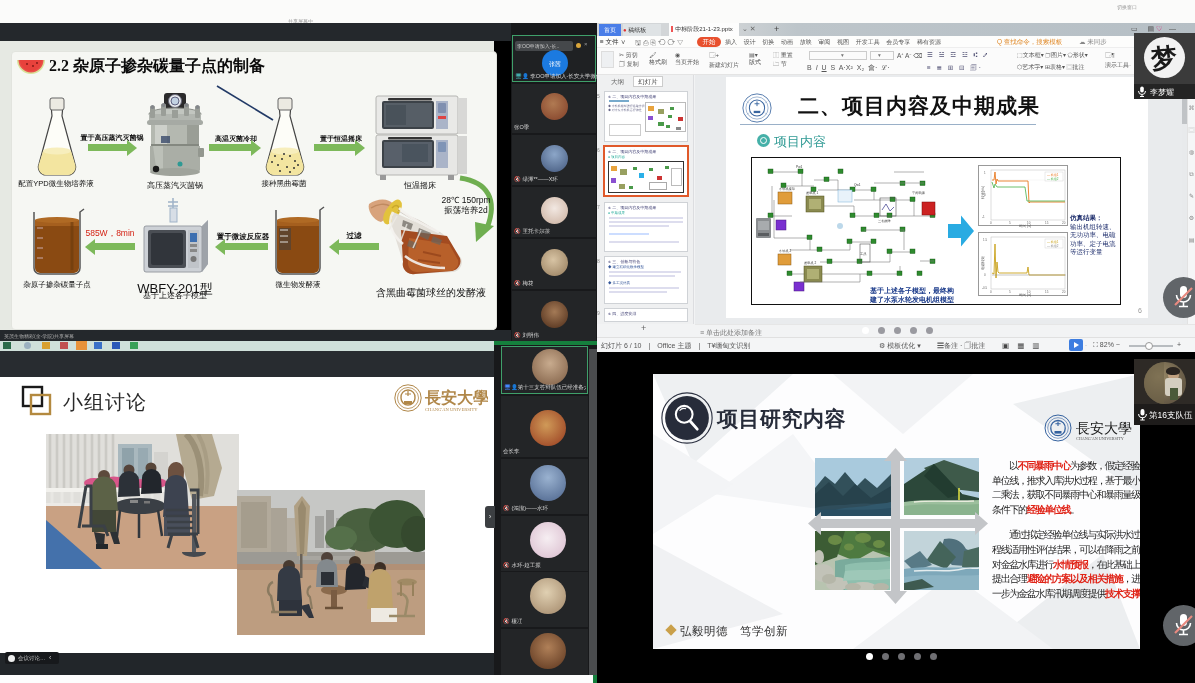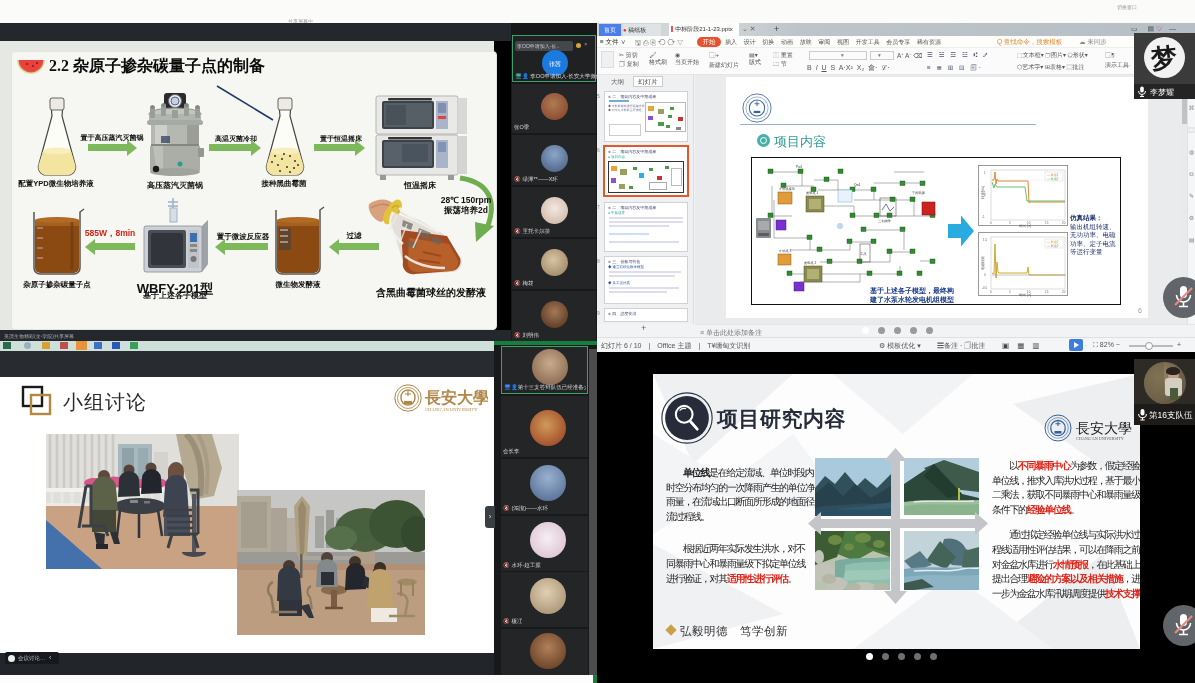--- a/index.html
+++ b/index.html
@@ -7,21 +7,21 @@
 .abs{position:absolute}
 
 #tl{left:0;top:0;width:494px;height:341px;background:#e6e9e3}
 #tl .topwhite{left:0;top:0;width:597px;height:23px;background:#fbfbfa}
 #tl .darkbar{left:0;top:23px;width:597px;height:18px;background:#24282c}
 #tl .panel{left:11px;top:51px;width:486px;height:279px;background:#f6f7f3;border:1px solid #e2e4de;border-radius:4px}
 .gArrow{position:absolute;height:7px;background:#7db95a}
 .gArrow:after{content:"";position:absolute;right:-9px;top:-4.5px;border-left:10px solid #7db95a;border-top:8px solid transparent;border-bottom:8px solid transparent}
 .gArrowL{position:absolute;height:7px;background:#7db95a}
 .gArrowL:after{content:"";position:absolute;left:-9px;top:-4.5px;border-right:10px solid #7db95a;border-top:8px solid transparent;border-bottom:8px solid transparent}
-.flbl{position:absolute;font-size:8px;font-weight:bold;color:#111;text-align:center;white-space:nowrap}
+.flbl{position:absolute;font-size:8px;font-weight:normal;color:#111;text-align:center;white-space:nowrap}
 .albl{position:absolute;font-size:7.5px;font-weight:bold;color:#111;text-align:center;white-space:nowrap}
 
 .sb{background:#18191b}
 .cell{position:absolute;background:#232527}
 .cell .av{position:absolute;border-radius:50%}
 .cell .nm{position:absolute;left:2px;bottom:2px;font-size:5.5px;color:#d8d8d8;white-space:nowrap;overflow:hidden;max-width:82px}
 
 #tr{left:597px;top:0;width:598px;height:352px;background:#f2f3f4}
 
 #br{left:597px;top:352px;width:624px;height:331px;background:#000}
@@ -601,20 +601,21 @@
     <svg class="abs" style="left:15px;top:15px" width="32" height="32" viewBox="0 0 34 34">
       <circle cx="17" cy="17" r="15" fill="none" stroke="#3a66a0" stroke-width="0.9"></circle>
       <circle cx="17" cy="17" r="11.8" fill="none" stroke="#3a66a0" stroke-width="0.5"></circle>
       <path d="M17 8.6 a8 8 0 0 1 8 9 a8 8 0 0 1 -16 0 a8 8 0 0 1 8 -9" fill="none" stroke="#3a66a0" stroke-width="1.1"></path>
       <rect x="13.5" y="20" width="7" height="2.4" fill="#3a66a0"></rect>
       <path d="M17 10 v5 m-2.6 -2.5 h5.2" stroke="#3a66a0" stroke-width="1"></path>
       <g stroke="#3a66a0" stroke-width="0.4" opacity="0.7">
           <path d="M6 10 l3 2 M28 10 l-3 2 M6 24 l3 -2 M28 24 l-3 -2"></path>
         </g>
     </svg>
+    <div class="abs" style="left:72px;top:15px;font-size:21px;font-weight:bold;color:#111;letter-spacing:1px">二、项目内容及中期成果</div>
     <div class="abs" style="left:14px;top:47px;width:296px;height:1px;background:#9ab0c8"></div>
 
     <span class="abs" style="left:31px;top:57px;width:13px;height:13px;border-radius:50%;background:#45b0a8"></span>
     <span class="abs" style="left:34px;top:60px;width:7px;height:7px;border-radius:50%;border:1.5px solid #fff;box-sizing:border-box"></span>
     <div class="abs" style="left:48px;top:56px;font-size:13px;font-weight:normal;color:#2f9a94">项目内容</div>
 
     <div class="abs" style="left:25px;top:80px;width:370px;height:148px;border:1.5px solid #111;background:#fff">
       <svg class="abs" style="left:2px;top:2px" width="193" height="141" viewBox="0 0 193 141">
         <g stroke="#7c7c7c" stroke-width="0.6" fill="none">
           <path d="M18 12 h30 M48 12 v14 M30 26 h30 M18 26 v30 M18 56 h20 M60 20 h24 M84 20 v10 M64 30 h36 M100 30 h20 M120 30 v10 M100 40 h40 M140 40 h20 M60 46 h40 M100 46 v10 M100 56 h36 M136 56 h24 M160 40 v16 M160 56 h20 M30 78 h26 M56 78 v12 M36 90 h30 M66 90 h30 M96 90 v-8 M96 82 h24 M66 102 h40 M106 102 h30 M136 102 v-10 M136 92 h24 M36 114 h40 M76 114 h40 M116 114 h30 M146 114 v-8 M20 40 v38 M20 78 h10"></path>
@@ -823,29 +824,20 @@
     <svg class="abs" style="left:390px;top:37px" width="97px" height="42" viewBox="0 0 97 42">
       <circle cx="15" cy="17" r="13" fill="none" stroke="#35629f" stroke-width="1"></circle>
       <circle cx="15" cy="17" r="10.3" fill="none" stroke="#35629f" stroke-width="0.6"></circle>
       <path d="M15 9.5 a7.2 7.2 0 0 1 7.2 8 a7.2 7.2 0 0 1 -14.4 0 a7.2 7.2 0 0 1 7.2 -8" fill="none" stroke="#35629f" stroke-width="1.3"></path>
       <rect x="11.5" y="20" width="7" height="2.6" fill="#35629f"></rect>
       <path d="M15 10.5 v4.5 m-2.6 -2.2 h5.2" stroke="#35629f" stroke-width="1.1"></path>
       <text x="33" y="22" font-size="14" fill="#1a1a1a" font-family="Liberation Serif,serif">長安大學</text>
       <text x="33" y="29" font-size="4.2" fill="#555" font-family="Liberation Serif,serif">CHANG'AN UNIVERSITY</text>
     </svg>
 
-    <div class="abs" style="left:13px;top:92px;width:150px;font-size:10px;letter-spacing:-1.3px;color:#222;line-height:14.6px;white-space:nowrap">
-      <div style="text-indent:17px"><b>单位线</b>是在给定流域、单位时段内</div>
-      <div>时空分布均匀的一次降雨产生的单位净</div>
-      <div>雨量，在流域出口断面所形成的地面径</div>
-      <div>流过程线。</div>
-      <div style="text-indent:17px;margin-top:18px">根据近两年实际发生洪水，对不</div>
-      <div>同暴雨中心和暴雨量级下拟定单位线</div>
-      <div>进行验证，对其<b style="color:#e02418">适用性进行评估</b>。</div>
-    </div>
 
     <div class="abs" style="left:339px;top:85px;width:150px;font-size:10px;letter-spacing:-1.3px;color:#222;line-height:14.6px;white-space:nowrap">
       <div style="text-indent:17px">以<b style="color:#e02418">不同暴雨中心</b>为参数，假定经验</div>
       <div>单位线，推求入库洪水过程，基于最小</div>
       <div>二乘法，获取不同暴雨中心和暴雨量级</div>
       <div>条件下的<b style="color:#e02418">经验单位线</b>。</div>
       <div style="text-indent:17px;margin-top:11px">通过拟定经验单位线与实际洪水过</div>
       <div>程线适用性评估结果，可以在降雨之前</div>
       <div>对金盆水库进行<b style="color:#e02418">水情预报</b>，在此基础上</div>
       <div>提出合理<b style="color:#e02418">避险的方案以及相关措施</b>，进</div>

